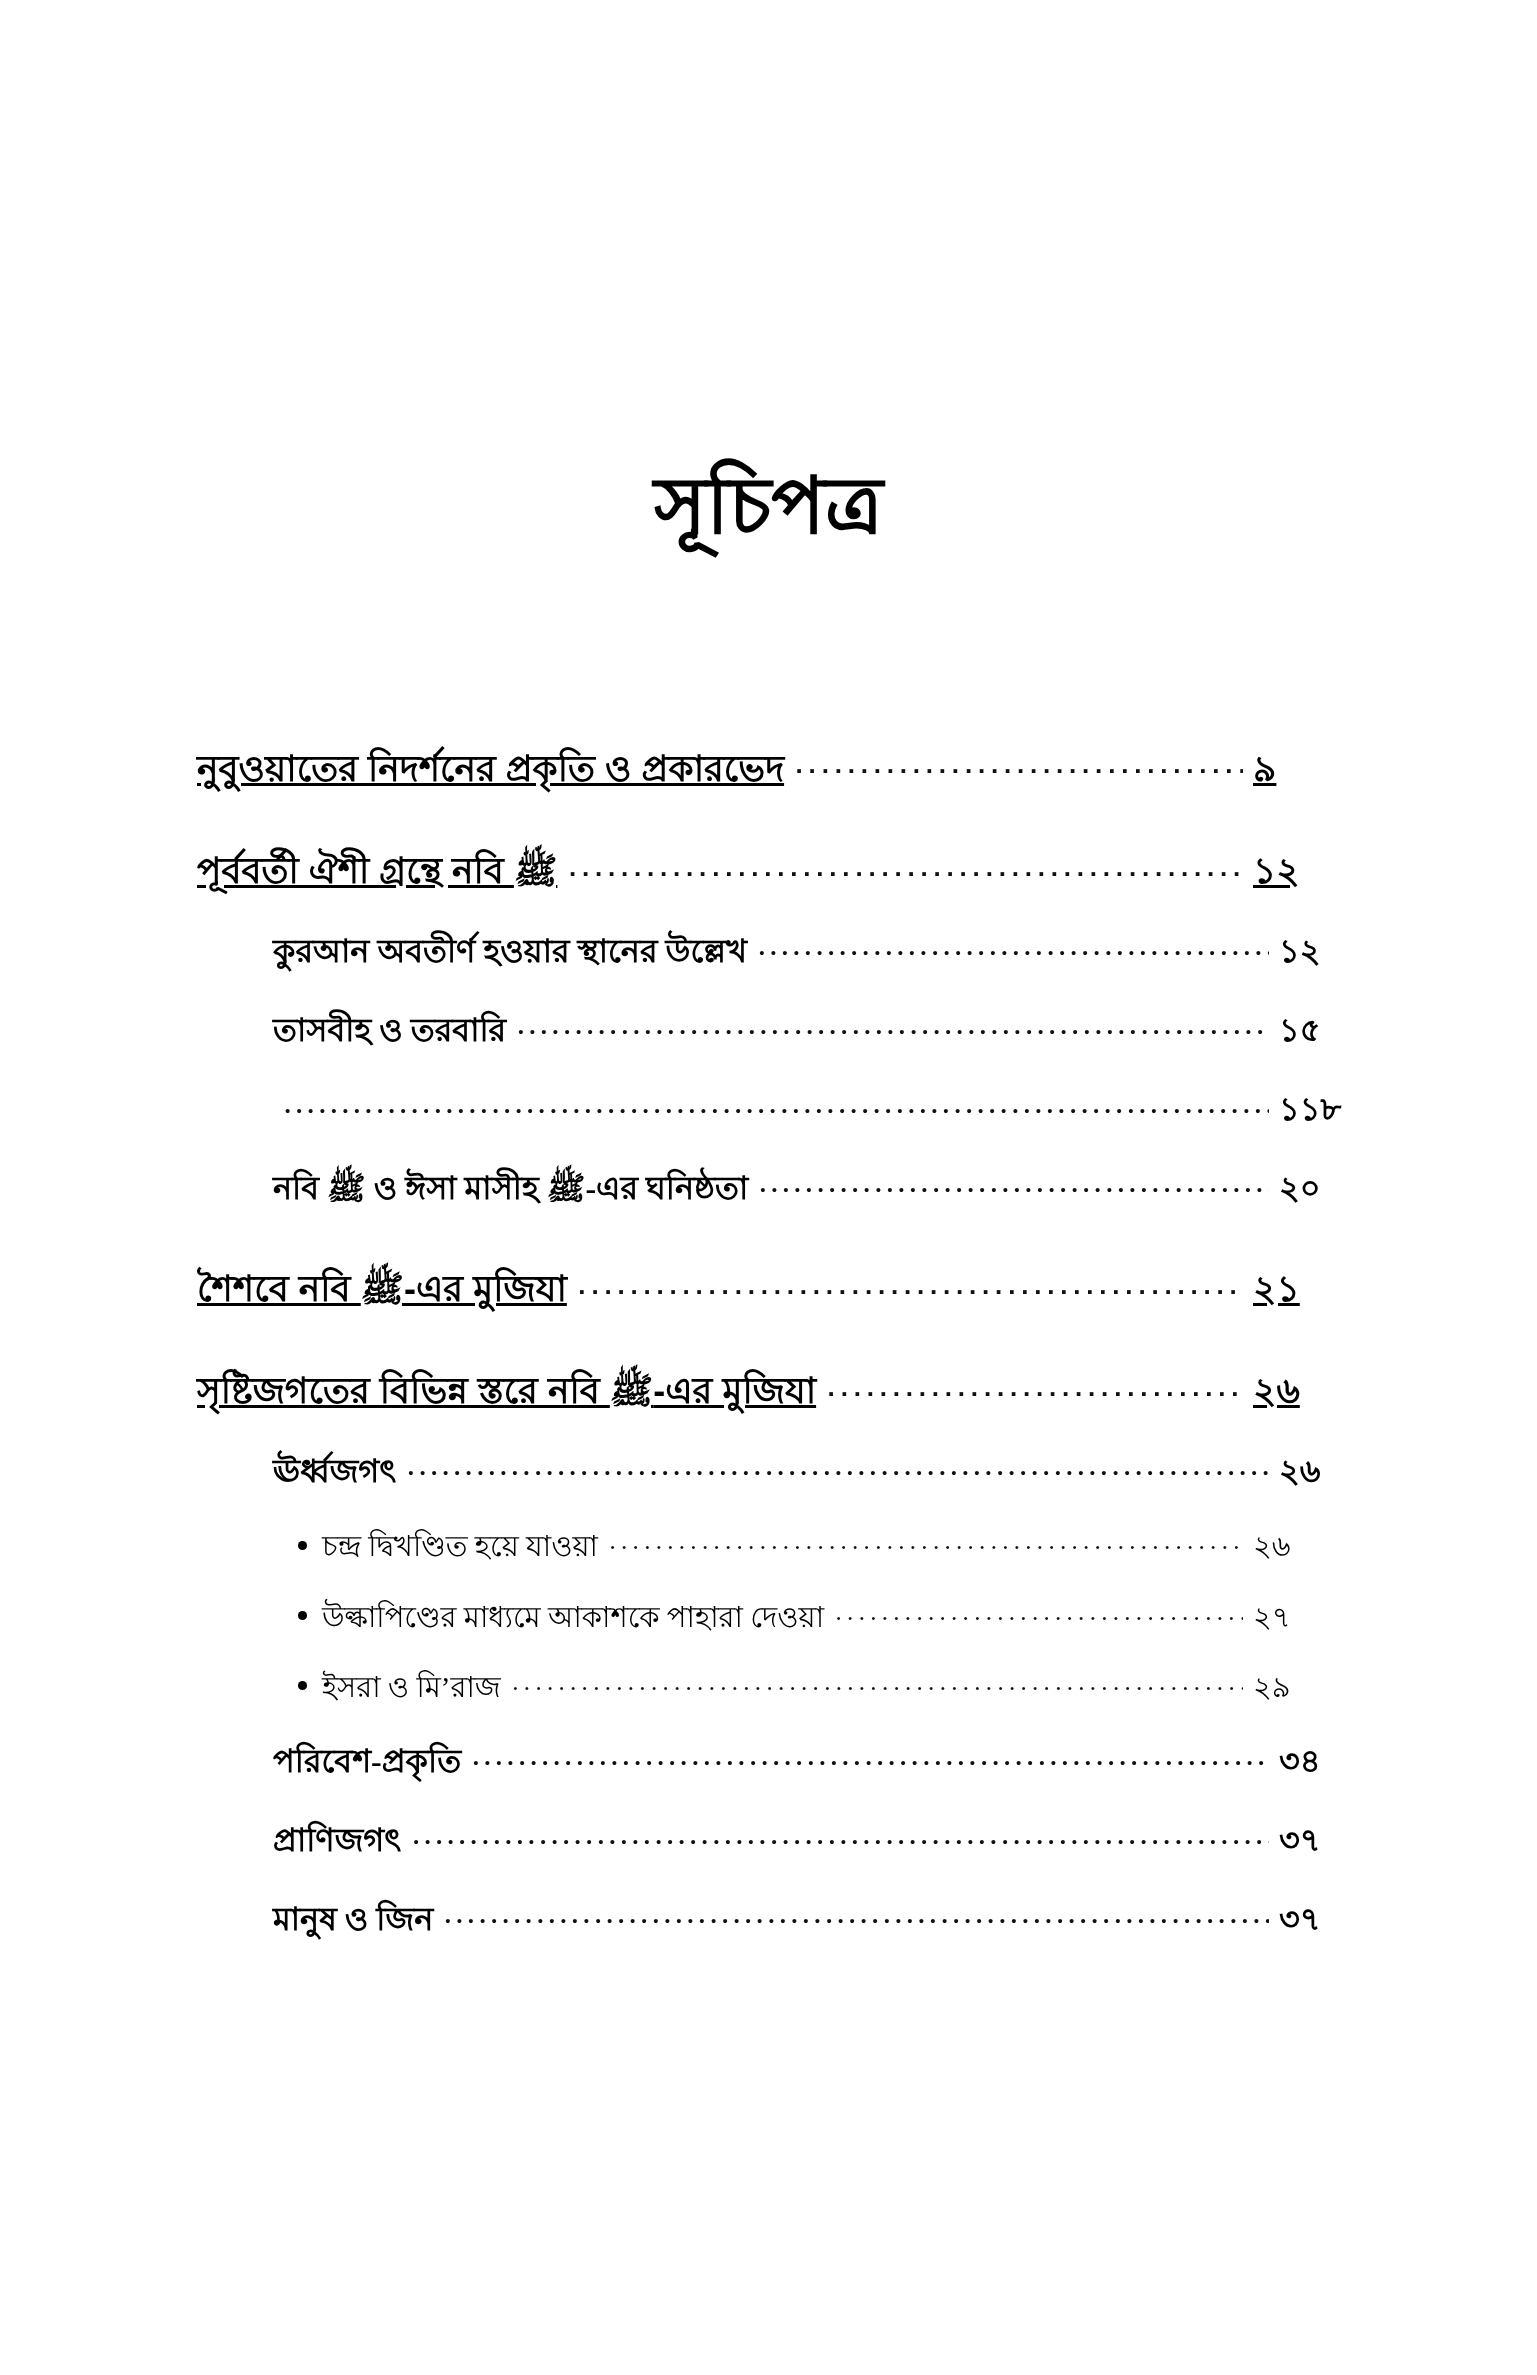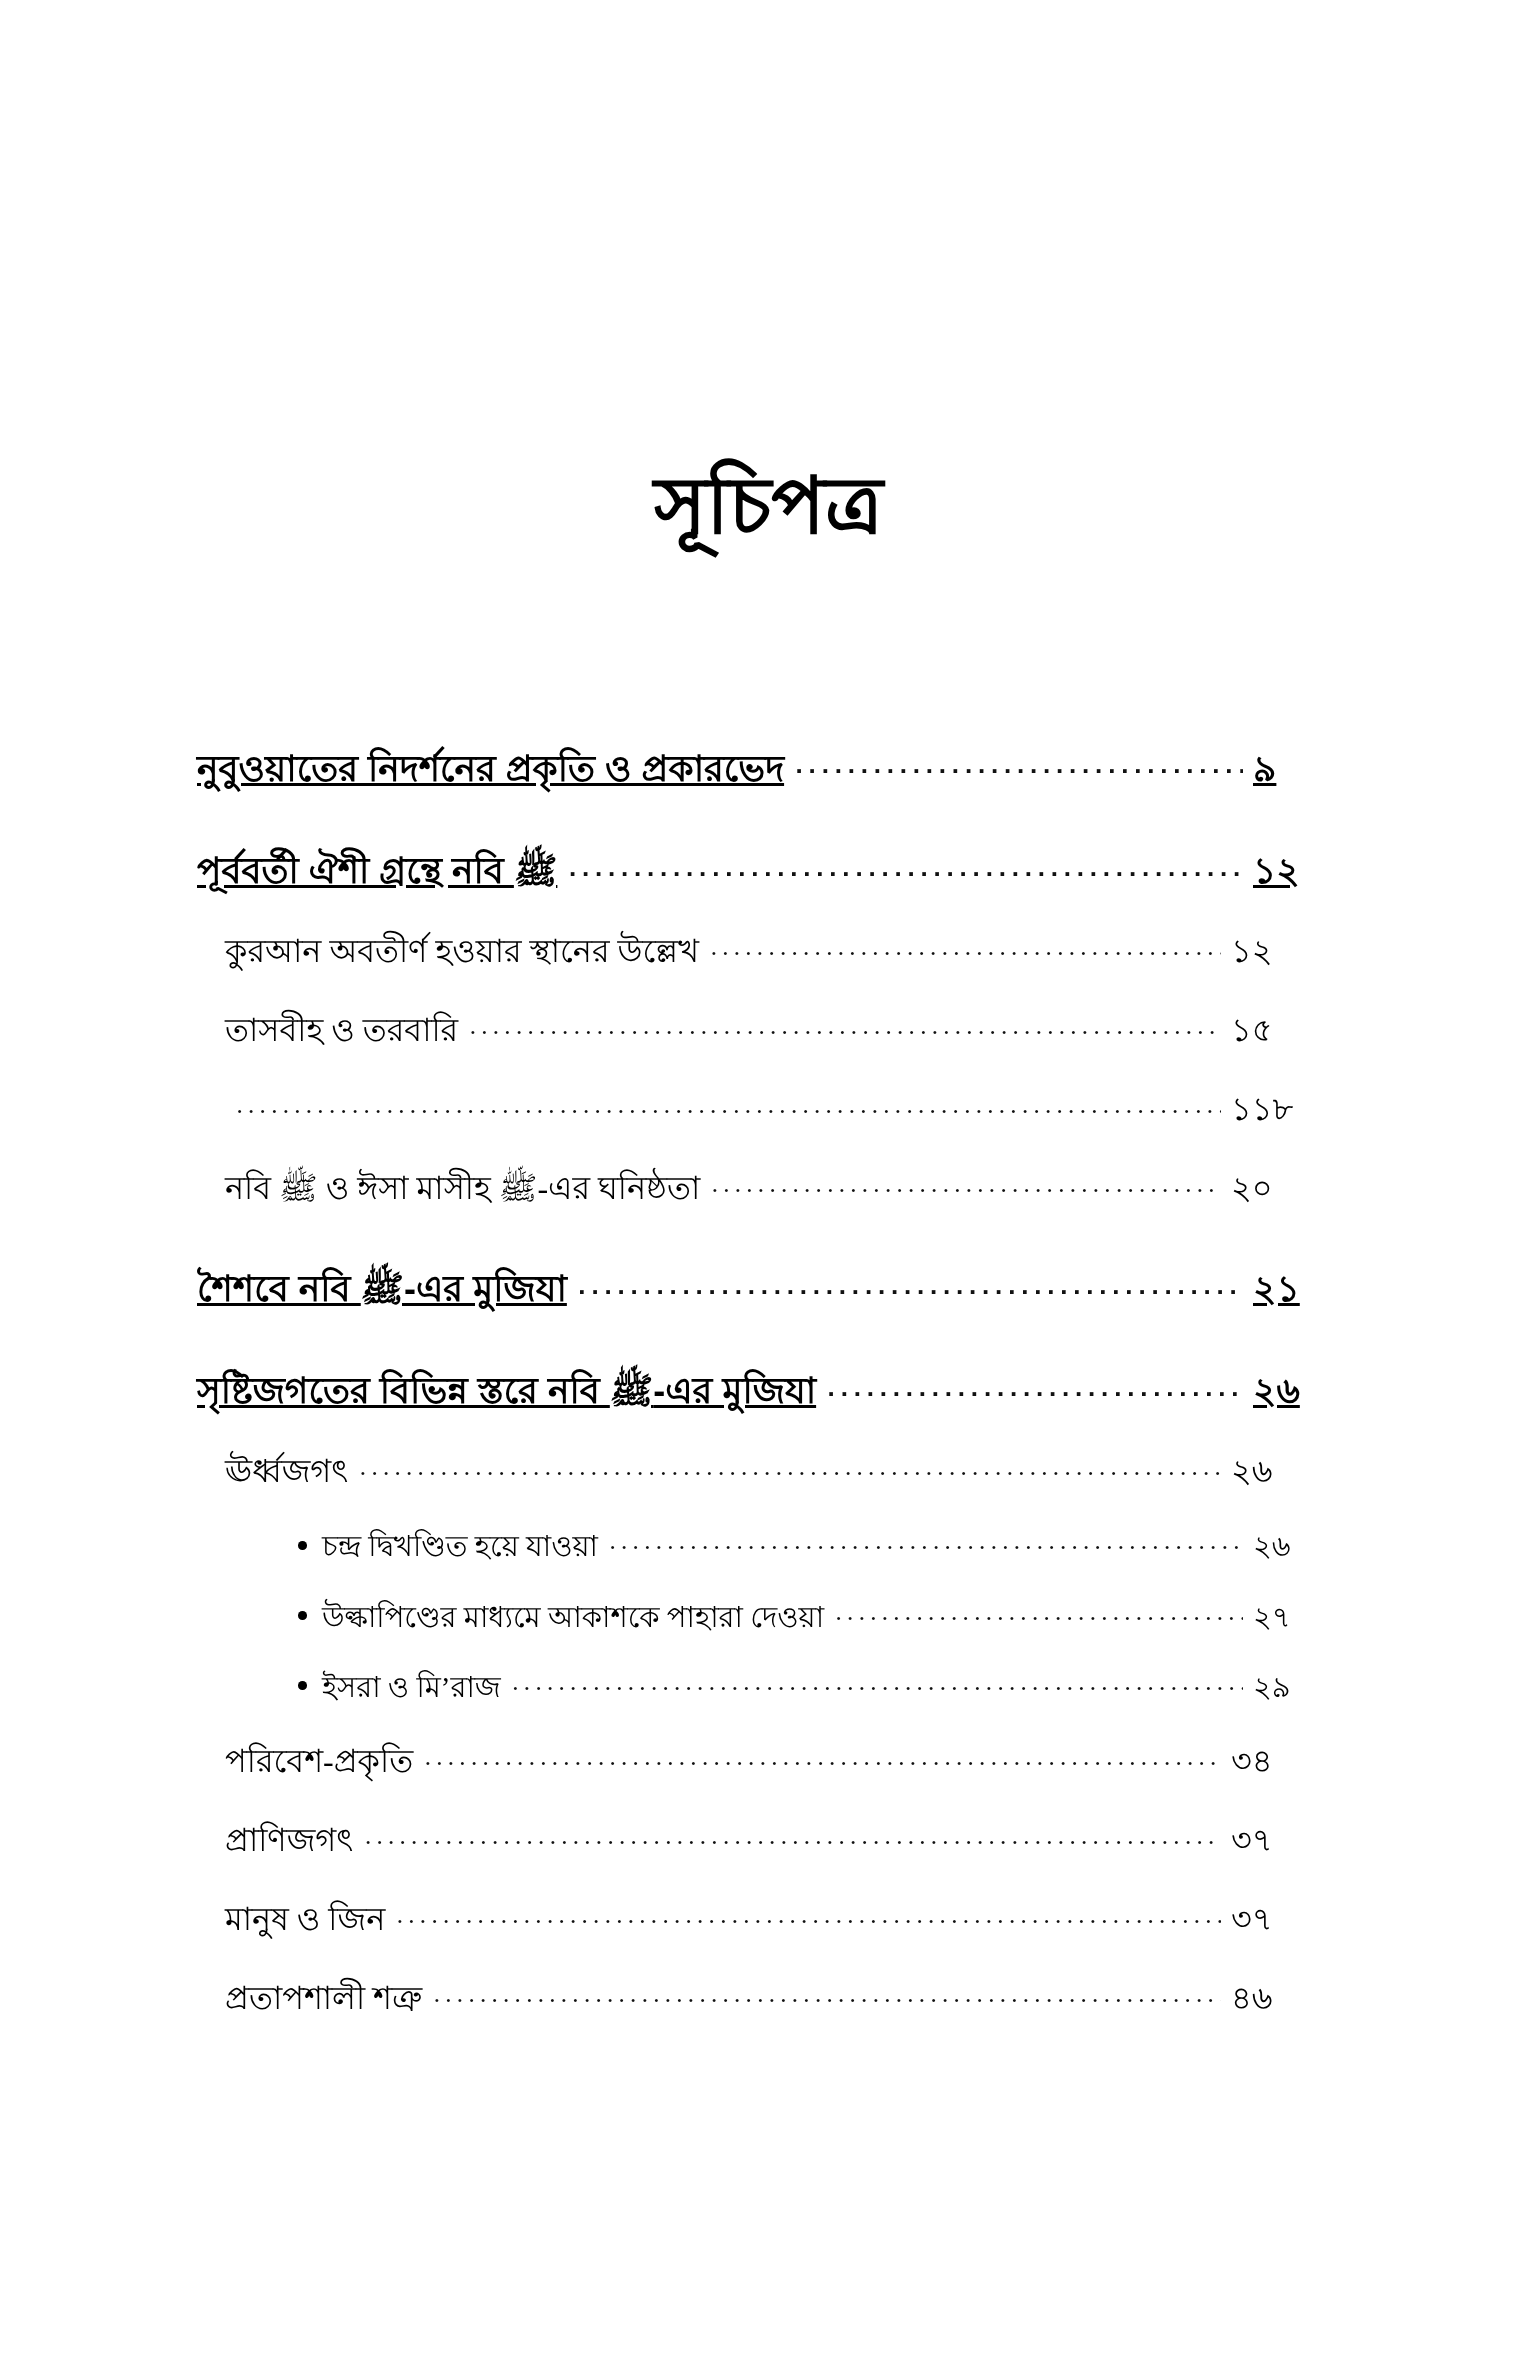--- a/index.html
+++ b/index.html
@@ -88,24 +88,24 @@
     padding: 10.6px 0 10.6px 0;
     margin-left: 0;
     text-decoration: underline;
   }
   .lvl0 .entry-page { font-size: 36px; font-weight: bold; }
   .lvl0 .leader::before { letter-spacing: 5.8px; font-size: 26px; }
 
   
   .lvl1 {
     font-family: "Liberation Serif", "DejaVu Serif", serif;
-    font-weight: normal;
+    font-weight: bold;
     font-size: 32px;
     padding: 12.5px 0 12.5px 0;
-    margin-left: 28px;
+    margin-left: 76px;
     width: calc(100% - 50px);
   }
   .lvl1 .entry-page { font-size: 32px; }
 
   
   .lvl2 {
     font-family: "Liberation Serif", "DejaVu Serif", serif;
     font-weight: normal;
     font-size: 29px;
     padding: 10.6px 0 10.6px 0;
@@ -208,21 +208,16 @@
       <div class="toc-row lvl1">
         <span class="entry-label">প্রাণিজগৎ</span>
         <span class="leader"></span>
         <span class="entry-page">৩৭</span>
       </div>
       <div class="toc-row lvl1">
         <span class="entry-label">মানুষ ও জিন</span>
         <span class="leader"></span>
         <span class="entry-page">৩৭</span>
       </div>
-      <div class="toc-row lvl1">
-        <span class="entry-label">প্রতাপশালী শত্রু</span>
-        <span class="leader"></span>
-        <span class="entry-page">৪৬</span>
-      </div>
     </div>
 
 </div>
 
 
 </body></html>

